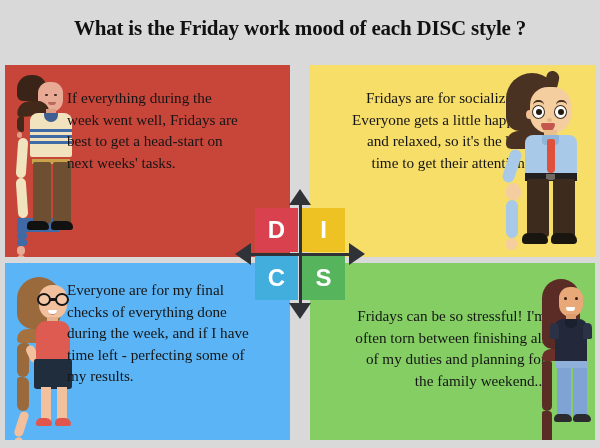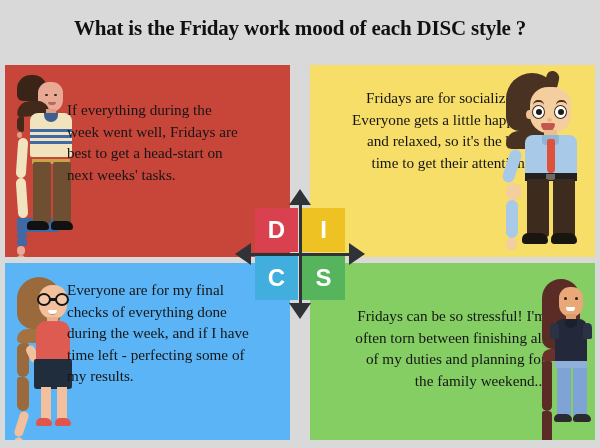--- a/index.html
+++ b/index.html
@@ -47,21 +47,21 @@
   .quad-s { left: 310px; top: 263px; width: 285px; height: 177px; background: #84ce63; }
 
   .quad-text {
     position: absolute;
     font-family: "Liberation Serif", serif;
     font-size: 15.2px;
     line-height: 21.5px;
     color: #151515;
     white-space: pre-line;
   }
-  .text-d { left: 62px;  top: 22px;  width: 180px; text-align: left; margin-top: 12px; }
+  .text-d { left: 62px;  top: 22px;  width: 180px; text-align: left; }
   .text-i { left: 30px;  top: 22px;  width: 190px; text-align: right; }
   .text-c { left: 62px;  top: 16px;  width: 185px; text-align: left; }
   .text-s { left: 38px;  top: 42px;  width: 198px; text-align: right; }
 
   
   .person { position: absolute; }
 
   
   .head, .hair, .torso, .leg, .arm, .shoe, .neck, .skirt, .tie, .belt, .glasses-l,
   .glasses-r, .glasses-bridge, .mouth, .eye, .brow, .hairtuft, .hand, .collar,

